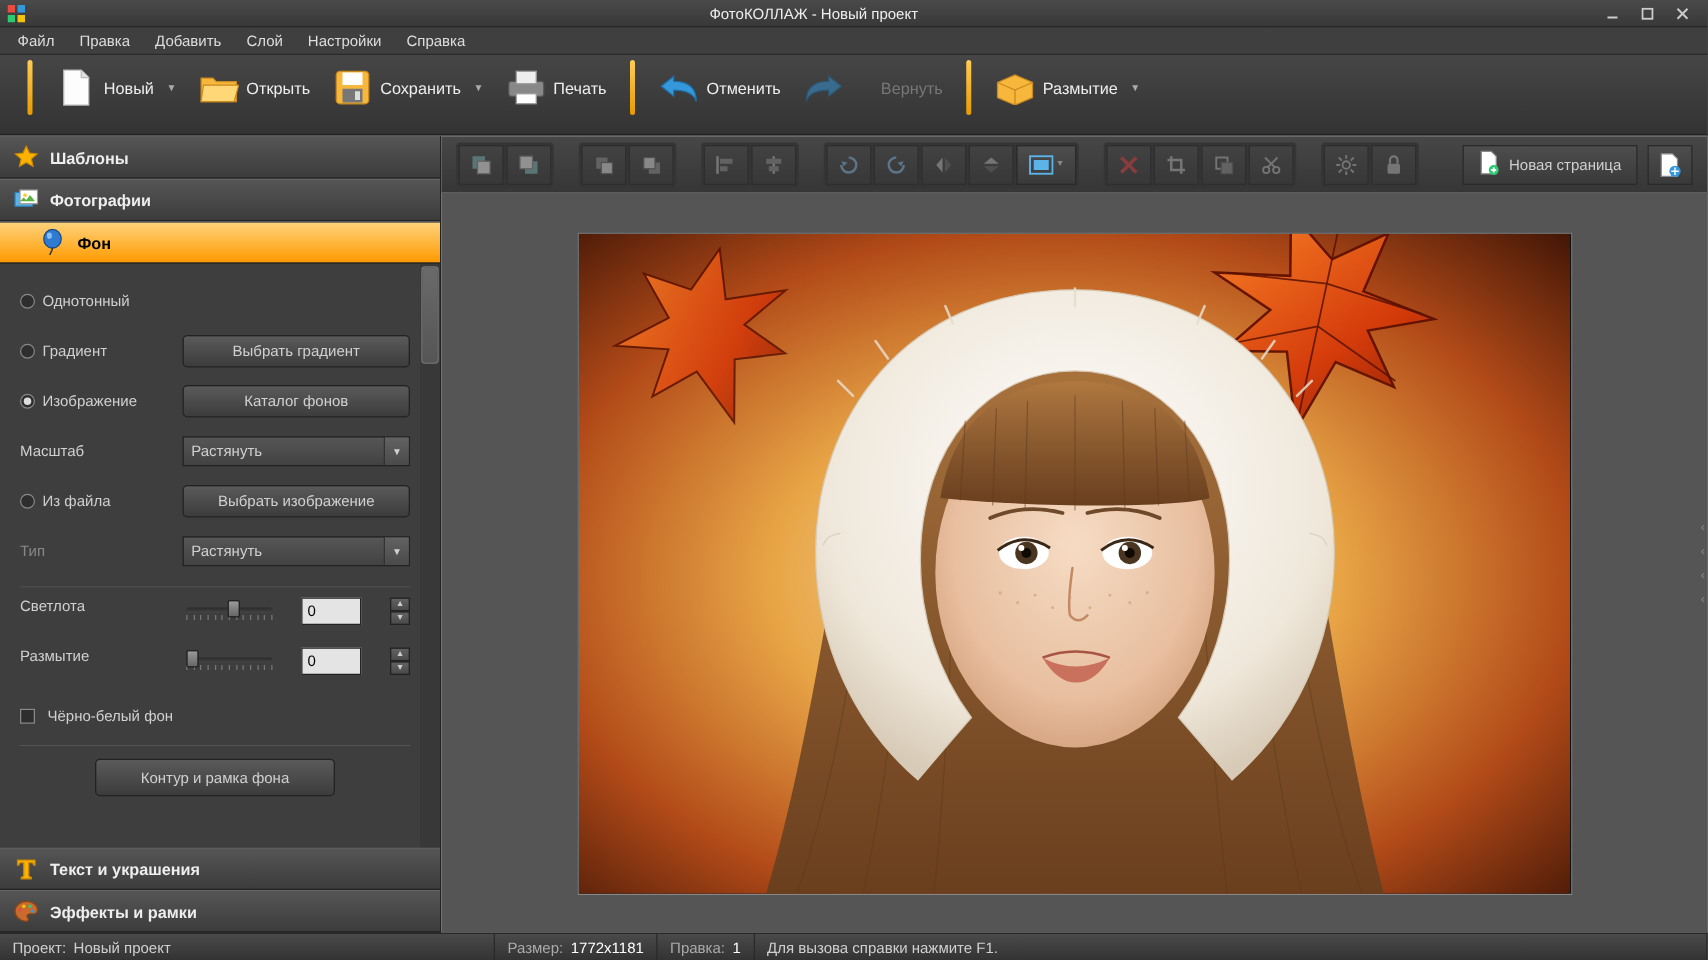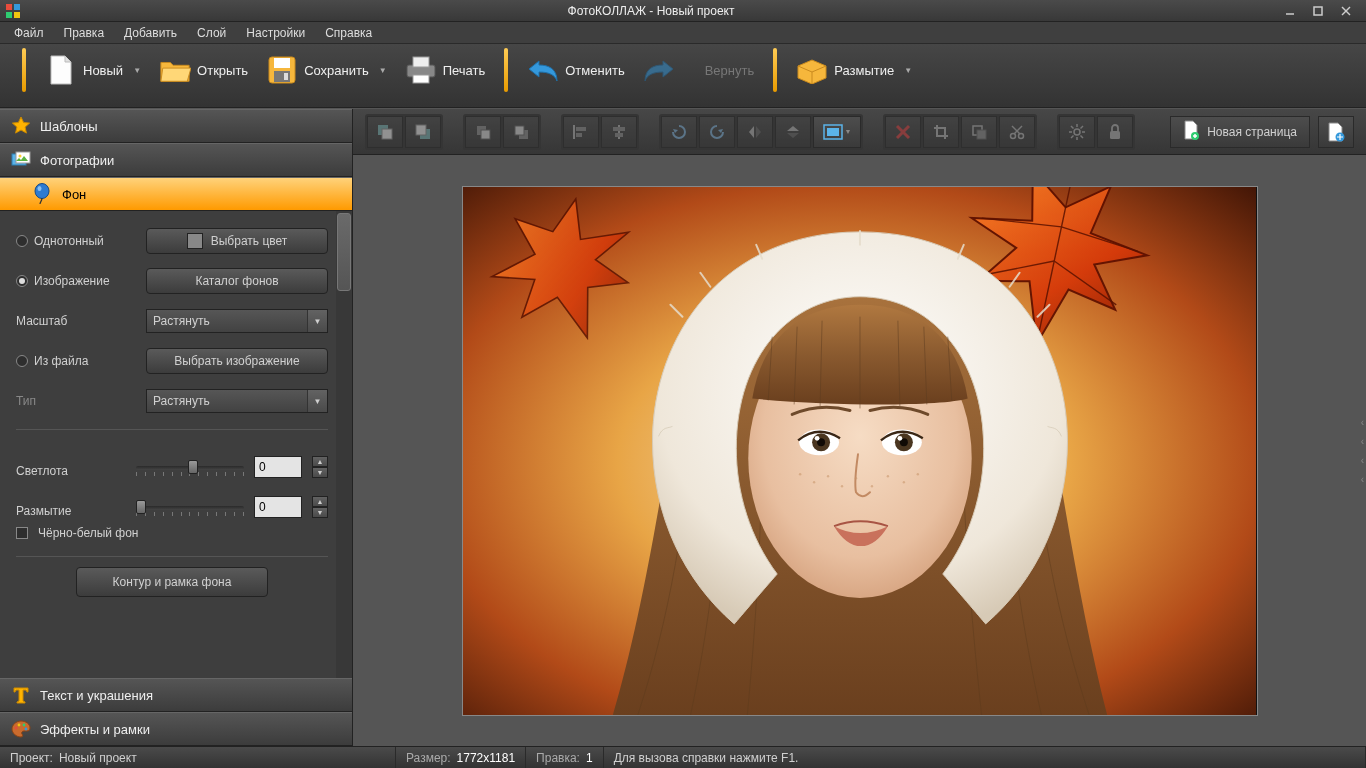--- a/index.html
+++ b/index.html
@@ -26,41 +26,41 @@
 .tb-icon { width: 32px; height: 32px; display: flex; align-items: center; justify-content: center; }
 
 
 .body { flex: 1; display: flex; min-height: 0; border-top: 1px solid #555; }
 
 .left-panel { width: 353px; background: #3a3a3a; display: flex; flex-direction: column; border-right: 1px solid #222; }
 .accordion-hdr { height: 34px; display: flex; align-items: center; padding: 0 10px; gap: 8px; background: linear-gradient(#555,#3c3c3c); border-top: 1px solid #666; border-bottom: 1px solid #222; cursor: default; }
 .accordion-hdr .hdr-icon { width: 22px; height: 22px; display: flex; align-items: center; justify-content: center; }
 .accordion-hdr.active { background: linear-gradient(#ffd27a,#ff9a00); padding-left: 32px; }
 .accordion-hdr.active span.title { color: #000; }
-.accordion-hdr span.title { font-size: 13px; color: #eee; }
+.accordion-hdr span.title { font-size: 13px; color: #eee; font-weight: bold; }
 
 .accordion-body { flex: 1; overflow-y: auto; background: #3e3e3e; padding: 10px 0 10px 0; position: relative; }
 .accordion-body .inner { padding: 0 16px 11px 16px; }
 .scroll-track { position: absolute; right: 0; top: 0; bottom: 0; width: 16px; background: #383838; }
 .scroll-thumb { position: absolute; right: 1px; top: 2px; width: 14px; height: 78px; background: linear-gradient(#6a6a6a,#555); border-radius: 3px; border: 1px solid #777; }
 
 .row { display: flex; align-items: center; height: 40px; gap: 10px; }
 .row .label-col { width: 120px; display: flex; align-items: center; gap: 6px; }
 .radio { width: 12px; height: 12px; border-radius: 50%; border: 1px solid #888; display: inline-flex; align-items: center; justify-content: center; background: #2e2e2e; }
 .radio.sel::after { content: ""; width: 6px; height: 6px; border-radius: 50%; background: #ddd; }
 .checkbox { width: 12px; height: 12px; border: 1px solid #888; background: #2e2e2e; display: inline-block; }
 .panel-btn { flex: 1; height: 26px; background: linear-gradient(#5a5a5a,#3c3c3c); border: 1px solid #222; border-radius: 4px; display: flex; align-items: center; justify-content: center; color: #ddd; font-size: 12px; cursor: default; }
 .panel-btn .swatch { width: 16px; height: 16px; background: #888; border: 1px solid #222; margin-right: 8px; }
 .panel-btn.disabled { color: #888; }
 .select { flex: 1; height: 24px; background: linear-gradient(#565656,#424242); border: 1px solid #222; display: flex; align-items: center; padding: 0 6px; color: #eee; position: relative; }
 .select.disabled { color: #888; }
 .select .arrow { position: absolute; right: 0; top: 0; width: 20px; height: 100%; background: linear-gradient(#626262,#4a4a4a); display: flex; align-items: center; justify-content: center; border-left: 1px solid #333; font-size: 8px; }
 .hr { height: 1px; background: #2a2a2a; margin: 8px 0; border-bottom: 1px solid #555; }
 
-.slider-row { display: flex; align-items: flex-end; height: 40px; gap: 10px; }
+.slider-row { display: flex; align-items: flex-start; height: 40px; gap: 23px; }
 .slider-row .label-col { width: 110px; }
 .slider-track { flex: 1; height: 20px; position: relative; }
 .slider-track .track { position: absolute; top: 8px; left: 0; right: 0; height: 4px; background: linear-gradient(#2a2a2a,#444); border-radius: 2px; }
 .slider-track .ticks { position: absolute; top: 14px; left: 0; right: 0; height: 4px; display: flex; justify-content: space-between; }
 .slider-track .ticks i { width: 1px; height: 4px; background: #777; display: block; }
 .slider-thumb { position: absolute; top: 2px; width: 10px; height: 14px; background: linear-gradient(#9a9a9a,#666); border: 1px solid #222; border-radius: 2px; }
 .num-input { width: 48px; height: 22px; background: #e4e4e4; color: #000; display: flex; align-items: center; padding: 0 4px; border: 1px solid #222; }
 .spinner { width: 16px; height: 22px; display: flex; flex-direction: column; }
 .spinner button { flex: 1; background: linear-gradient(#626262,#4a4a4a); border: 1px solid #222; color: #ccc; font-size: 7px; line-height: 1; display: flex; align-items: center; justify-content: center; cursor: default; }
 
@@ -243,23 +243,28 @@
     <div class="accordion-body">
       <div class="scroll-track">
           <div class="scroll-thumb"></div>
         </div>
       <div class="inner" style="padding-right:24px;">
         <div class="row">
           <div class="label-col">
             <span class="radio"></span>
             <span>Однотонный</span>
           </div>
+        </div>
+        <div class="row">
+          <div class="label-col">
+            <span class="radio"></span>
+            <span>Градиент</span>
+          </div>
           <div class="panel-btn disabled">
-            <span class="swatch"></span>
-            <span>Выбрать цвет</span>
+            <span>Выбрать градиент</span>
           </div>
         </div>
         <div class="row">
           <div class="label-col">
             <span class="radio sel"></span>
             <span>Изображение</span>
           </div>
           <div class="panel-btn">
             <span>Каталог фонов</span>
           </div>

